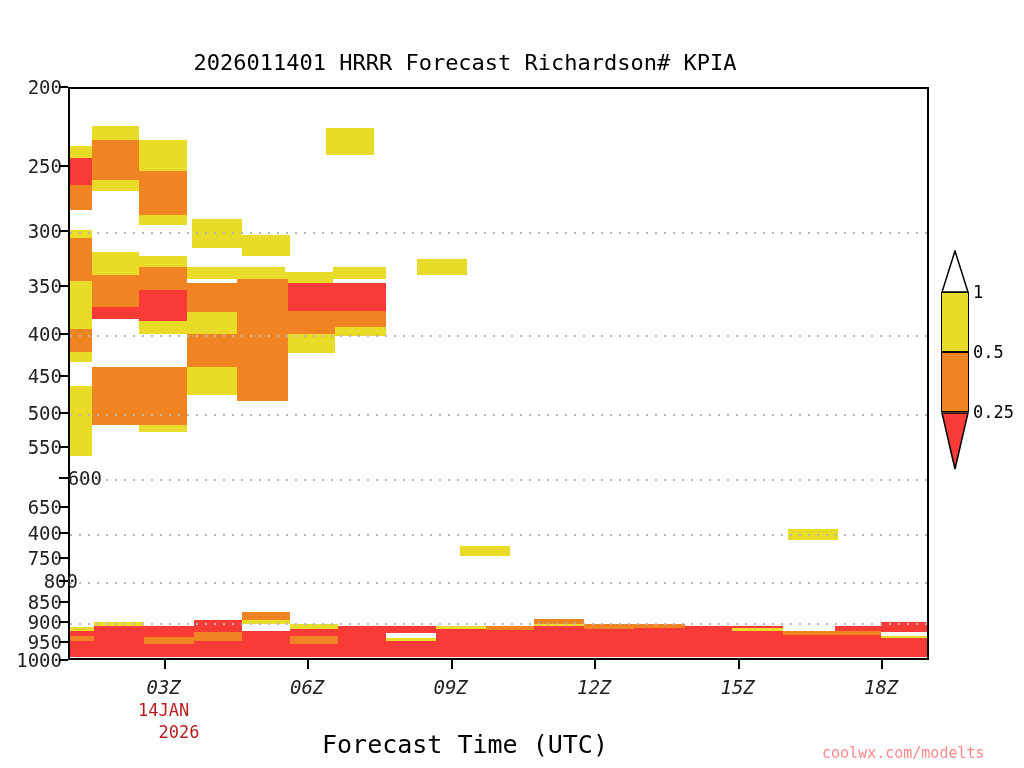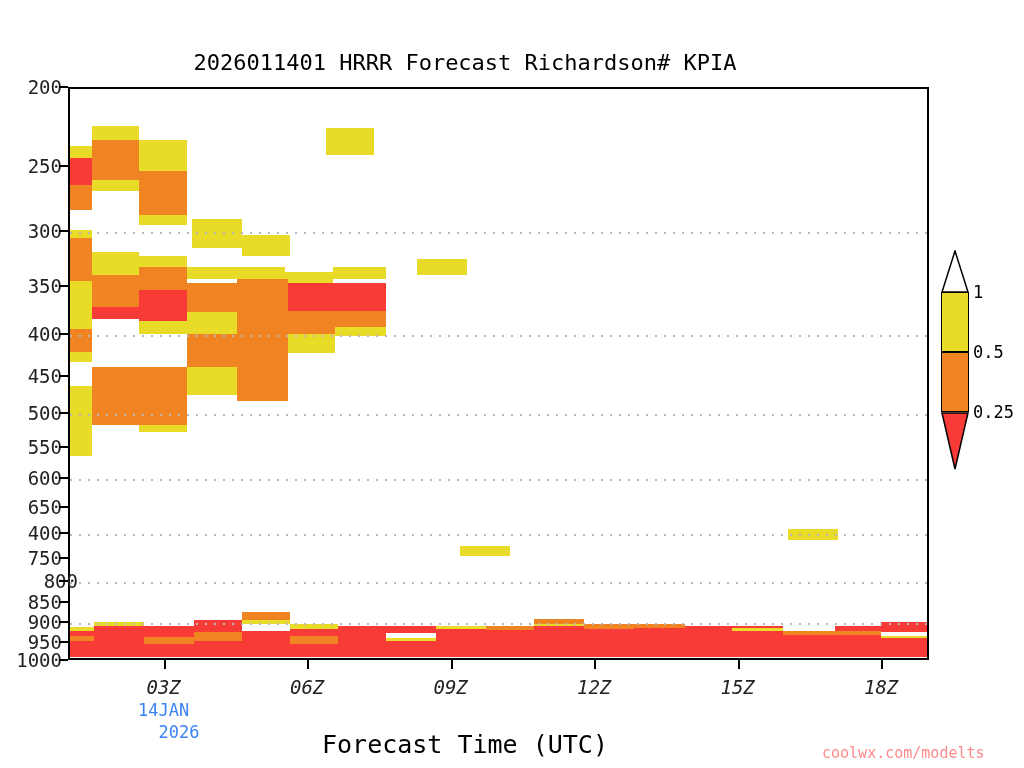--- a/index.html
+++ b/index.html
@@ -79,21 +79,21 @@
   .xtick-label{
     position:absolute;
     font-size:19px;color:#222;
     font-family:"DejaVu Sans Mono", monospace;
     white-space:pre;
     transform:translateX(-50%);
     font-style:italic;
   }
   .xtick-sub{
     position:absolute;
-    font-size:17px;color:#3b82f6;
+    font-size:17px;color:#b91c1c;
     font-family:"DejaVu Sans Mono", monospace;
     white-space:pre;
     transform:translateX(-50%);
     text-align:right;
   }
 
   .xaxis-title{
     position:absolute;
     left:0;top:730px;width:930px;
     text-align:center;
@@ -249,21 +249,21 @@
       <div class="ytick-label" style="top: 286.237px; width: 62px; left: 0px;">350</div>
       <div class="ytick-mark" style="top: 286.237px; left: 59px;"></div>
       <div class="ytick-label" style="top: 333.778px; width: 62px; left: 0px;">400</div>
       <div class="ytick-mark" style="top: 333.778px; left: 59px;"></div>
       <div class="ytick-label" style="top: 375.711px; width: 62px; left: 0px;">450</div>
       <div class="ytick-mark" style="top: 375.711px; left: 59px;"></div>
       <div class="ytick-label" style="top: 413.222px; width: 62px; left: 0px;">500</div>
       <div class="ytick-mark" style="top: 413.222px; left: 59px;"></div>
       <div class="ytick-label" style="top: 447.155px; width: 62px; left: 0px;">550</div>
       <div class="ytick-mark" style="top: 447.155px; left: 59px;"></div>
-      <div class="ytick-label" style="top: 478.133px; width: 62px; left: 0px;">600</div>
+      <div class="ytick-label" style="top: 478.133px; width: 62px; left: 0px; padding-left: 40px;">600</div>
       <div class="ytick-mark" style="top: 478.133px; left: 59px;"></div>
       <div class="ytick-label" style="top: 506.631px; width: 62px; left: 0px;">650</div>
       <div class="ytick-mark" style="top: 506.631px; left: 59px;"></div>
       <div class="ytick-label" style="top: 533.015px; width: 62px; left: 0px;">400</div>
       <div class="ytick-mark" style="top: 533.015px; left: 59px;"></div>
       <div class="ytick-label" style="top: 557.578px; width: 62px; left: 0px;">750</div>
       <div class="ytick-mark" style="top: 557.578px; left: 59px;"></div>
       <div class="ytick-label" style="top: 580.555px; width: 62px; left: 16px;">800</div>
       <div class="ytick-mark" style="top: 580.555px; left: 59px;"></div>
       <div class="ytick-label" style="top: 602.139px; width: 62px; left: 0px;">850</div>

